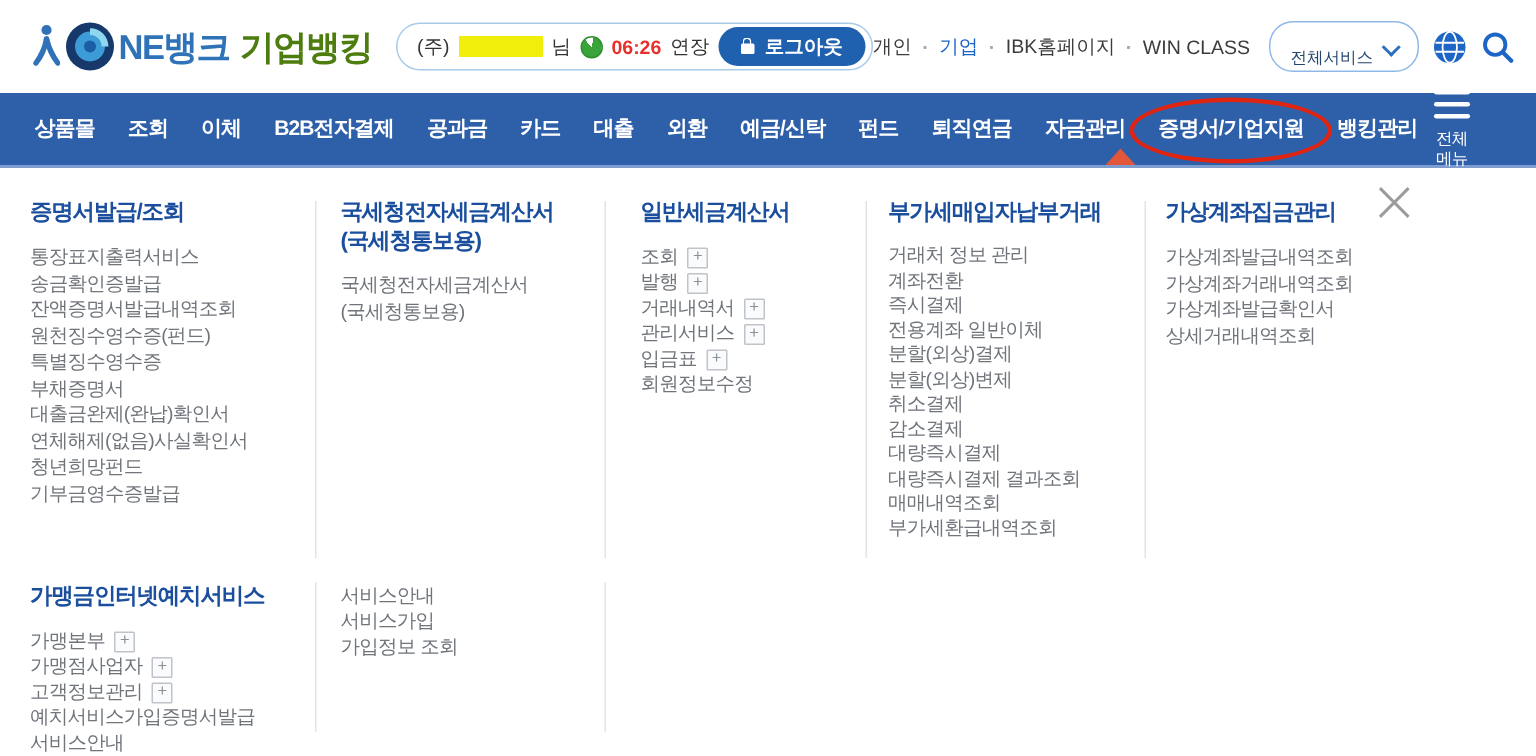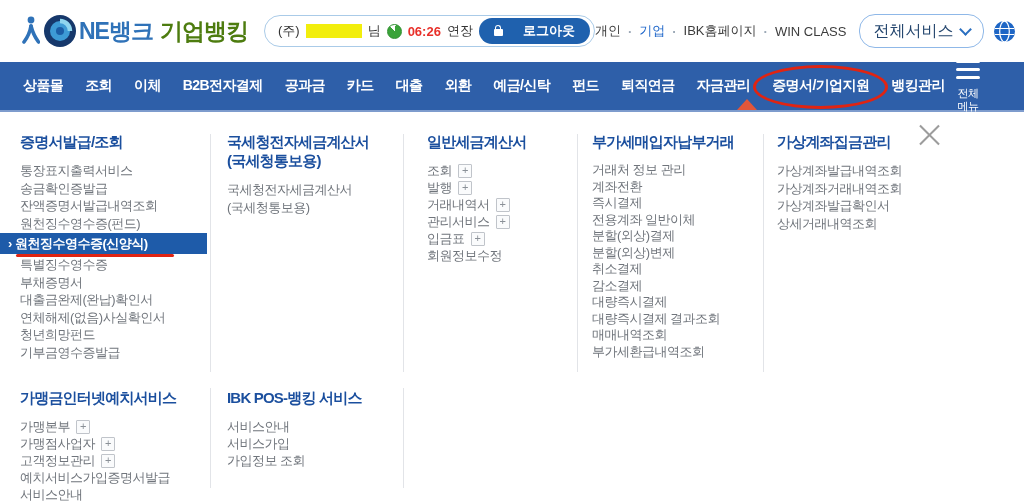--- a/index.html
+++ b/index.html
@@ -24,37 +24,37 @@
   }
   .redact{display:inline-block;width:56px;height:14px;background:var(--highlight-yellow,#f2ee0c);}
   .clock{
     width:15px;height:15px;border-radius:50%;
     background:conic-gradient(from 318deg,#fff 0 52deg,#3aa339 52deg 360deg);
     border:1px solid #2f8f2f;box-sizing:border-box;
   }
   .timer{color:var(--timer-red,#e8302a);font-weight:bold;}
   .extend{cursor:pointer;}
   .logout{
-    display:flex;align-items:center;gap:20px;border:none;cursor:pointer;
+    display:flex;align-items:center;gap:7px;border:none;cursor:pointer;
     background:var(--logout-blue,#1f61ae);color:#fff;border-radius:14px;
     height:26px;padding:0 15px;font-size:13px;font-weight:bold;
     font-family:"Liberation Sans",sans-serif;
   }
   .lock{width:9px;height:7px;background:#fff;border-radius:1px;position:relative;margin-top:3px;}
   .lock::before{content:"";position:absolute;top:-4px;left:1px;width:4px;height:4px;
     border:1.6px solid #fff;border-bottom:none;border-radius:4px 4px 0 0;}
   .top-right{margin-left:auto;display:flex;align-items:center;gap:9px;}
   .quick-links{display:flex;align-items:center;gap:7px;font-size:13px;color:#3c3c3c;white-space:nowrap;}
   .quick-links .dot{color:#9aa7b5;font-weight:bold;}
   .link-biz{color:#1b64c9;}
   .quick-links span{cursor:pointer;}
   .allsvc{
-    display:flex;align-items:center;gap:8px;cursor:pointer;
+    display:flex;gap:8px;cursor:pointer;
     border:1px solid #8fb8e8;border-radius:16px;height:28px;padding:16px 13px;
-    font-size:16px;color:#24466e;box-sizing:border-box;margin-left:4px;white-space:nowrap;
+    font-size:11px;color:#24466e;box-sizing:border-box;margin-left:4px;white-space:nowrap;
   }
   .chev{width:7px;height:7px;border-right:2px solid #2a6fc0;border-bottom:2px solid #2a6fc0;
     transform:rotate(45deg);margin-top:-4px;}
   .icon-btn{background:none;border:none;padding:0;cursor:pointer;display:flex;align-items:center;}
   
   .navbar{
     height:48px;background:var(--nav-bg,#2e5fa9);border-bottom:2px solid #7e9ccd;
     display:flex;align-items:center;padding-left:12px;position:relative;
   }
   .nav-item{
@@ -206,21 +206,20 @@
 </div>
 
 <div class="mega">
   <div class="menu-col" data-section="0" style="left:20px;top:14px;width:186px;">
       <div class="menu-title">증명서발급/조회</div>
       <ul class="menu-list">
         <li class="menu-item">통장표지출력서비스</li>
         <li class="menu-item">송금확인증발급</li>
         <li class="menu-item">잔액증명서발급내역조회</li>
         <li class="menu-item">원천징수영수증(펀드)</li>
-        <li class="menu-item highlight">› 원천징수영수증(신양식)<span class="red-underline"></span></li>
         <li class="menu-item">특별징수영수증</li>
         <li class="menu-item">부채증명서</li>
         <li class="menu-item">대출금완제(완납)확인서</li>
         <li class="menu-item">연체해제(없음)사실확인서</li>
         <li class="menu-item">청년희망펀드</li>
         <li class="menu-item">기부금영수증발급</li>
       </ul>
     </div>
   <div class="menu-col" data-section="1" style="left:227px;top:14px;width:176px;">
       <div class="menu-title">국세청전자세금계산서<br>(국세청통보용)</div>
@@ -269,21 +268,20 @@
       <div class="menu-title">가맹금인터넷예치서비스</div>
       <ul class="menu-list">
         <li class="menu-item">가맹본부<span class="plus">+</span></li>
         <li class="menu-item">가맹점사업자<span class="plus">+</span></li>
         <li class="menu-item">고객정보관리<span class="plus">+</span></li>
         <li class="menu-item">예치서비스가입증명서발급</li>
         <li class="menu-item">서비스안내</li>
       </ul>
     </div>
   <div class="menu-col" data-section="6" style="left:227px;top:270px;width:200px;">
-      <div class="menu-title">IBK POS-뱅킹 서비스</div>
       <ul class="menu-list">
         <li class="menu-item">서비스안내</li>
         <li class="menu-item">서비스가입</li>
         <li class="menu-item">가입정보 조회</li>
       </ul>
     </div>
 
   <div class="vdiv" style="left:210px;top:16px;height:238px;"></div>
   <div class="vdiv" style="left:403px;top:16px;height:238px;"></div>
   <div class="vdiv" style="left:577px;top:16px;height:238px;"></div>

